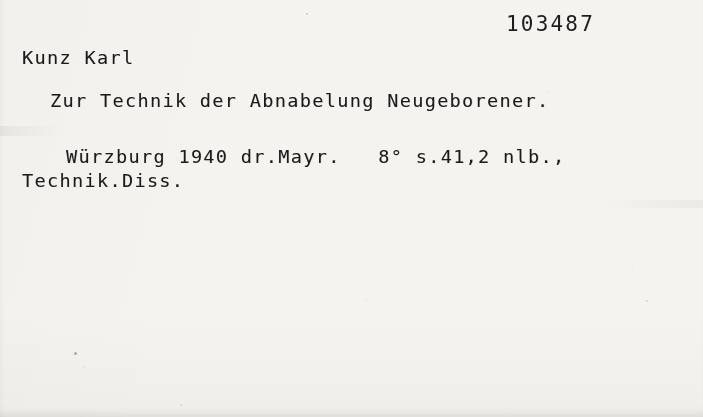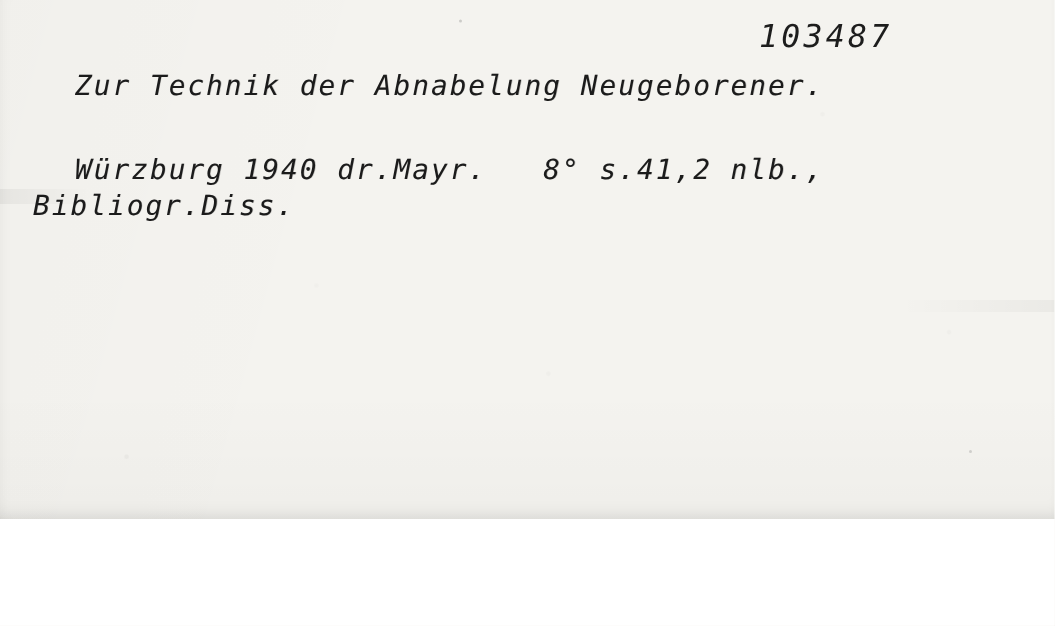--- a/index.html
+++ b/index.html
@@ -9,27 +9,26 @@
   }
   body {
     width: 703px;
     height: 417px;
     overflow: hidden;
     font-family: "DejaVu Sans Mono", monospace;
   }
   .card {
     position: relative;
     width: 703px;
-    height: 346px;
+    height: 417px;
     background: #f4f3ef;
     background-image:
       linear-gradient(105deg, rgba(0,0,0,0.012) 0%, rgba(0,0,0,0) 35%),
       linear-gradient(0deg, rgba(0,0,0,0.02) 0%, rgba(0,0,0,0) 25%);
     overflow: hidden;
-    font-style: italic;
   }
   
   .paper-grain {
     position: absolute;
     inset: 0;
     pointer-events: none;
     background:
       radial-gradient(circle at 12% 88%, rgba(0,0,0,0.035) 0 1px, rgba(0,0,0,0) 2px),
       radial-gradient(circle at 78% 22%, rgba(0,0,0,0.02) 0 1px, rgba(0,0,0,0) 2px),
       radial-gradient(circle at 52% 72%, rgba(0,0,0,0.02) 0 1px, rgba(0,0,0,0) 2px),
@@ -69,21 +68,21 @@
     margin: 0;
   }
   .author {
     margin-bottom: 23px;
   }
   .title {
     margin-left: 28px;
     margin-bottom: 36px;
   }
   .imprint-1 {
-    margin-left: 28px;
+    margin-left: 44px;
   }
   .imprint-2 {
     margin-top: 4px;
     margin-bottom: 26px;
   }
   .note {
     margin-top: 0;
   }
   
   .body-text .line {
@@ -111,26 +110,27 @@
 </head>
 <body>
 
 <div class="card">
 
   <div class="paper-grain"></div>
 
   <div class="shelfmark">103487</div>
 
   <div class="body-text">
+    <p class="line author">Kunz Karl</p>
 
     <p class="line title">Zur Technik der Abnabelung Neugeborener.</p>
 
     <p class="line imprint-1">Würzburg 1940 dr.Mayr.   8° s.41,2 nlb.,</p>
 
-    <p class="line imprint-2">Bibliogr.Diss.</p>
+    <p class="line imprint-2">Technik.Diss.</p>
 
   </div>
 
   <div class="speck s1"></div>
   <div class="speck s2"></div>
   <div class="speck s3"></div>
   <div class="speck s4"></div>
   <div class="smudge m1"></div>
   <div class="smudge m2"></div>
 

